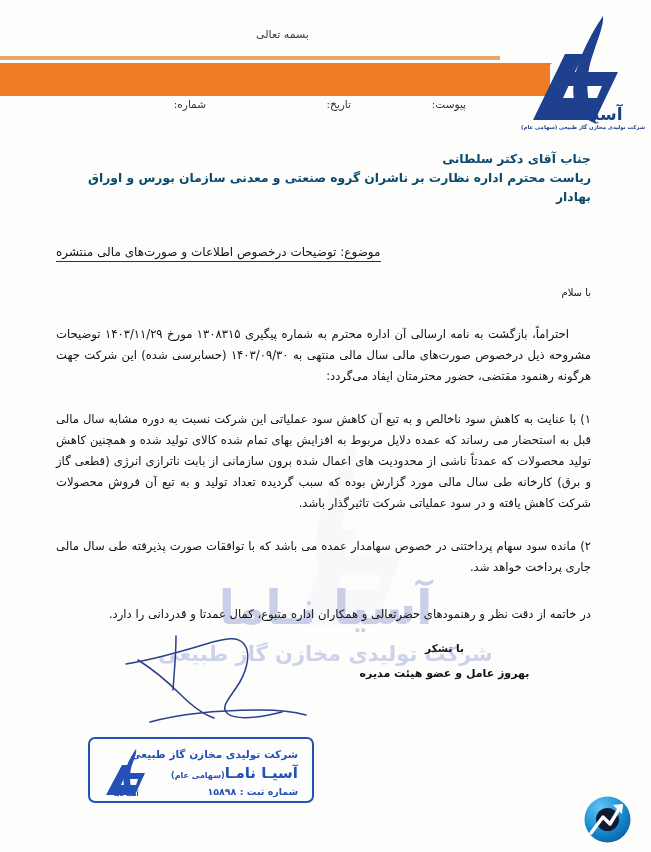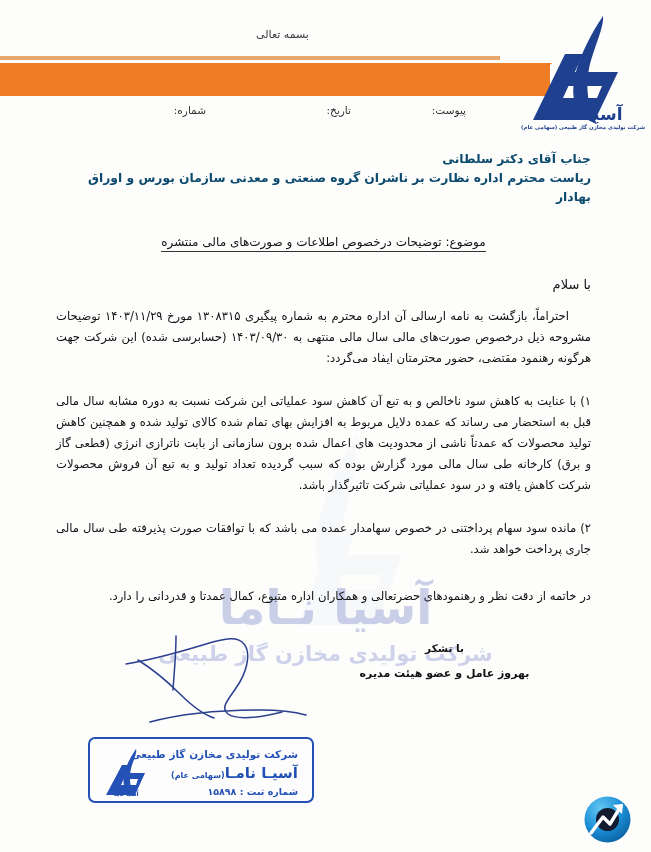--- a/index.html
+++ b/index.html
@@ -110,21 +110,21 @@
     left: 528px;
     top: 63px;
     width: 22px;
     height: 33px;
     background: #ef7d25;
     z-index: 3;
   }
 
   .header-fields {
     position: absolute;
-    top: 104px;
+    top: 98px;
     left: 0;
     width: 651px;
     height: 20px;
     z-index: 5;
   }
   .hf {
     position: absolute;
     font-size: 10.5px;
     color: #333;
     white-space: nowrap;
@@ -178,37 +178,37 @@
     z-index: 4;
   }
   .addressee {
     font-size: 12.3px;
     font-weight: bold;
     color: #0c4a6e;
     line-height: 19px;
     text-align: right;
   }
   .subject {
-    margin-top: 28px;
-    text-align: center;
+    margin-top: 38px;
+    text-align: left;
     font-size: 12px;
     color: #121212;
   }
   .subject span.u {
     border-bottom: 1.2px solid #333;
     padding-bottom: 2px;
   }
   .salutation {
     margin-top: 28px;
-    font-size: 13px;
+    font-size: 10px;
     color: #111;
     text-align: right;
   }
   .para {
-    margin-top: 14px;
+    margin-top: 26px;
     font-size: 11.6px;
     line-height: 21px;
     color: #111;
     text-align: justify;
     text-align-last: right;
   }
   .para.indent { text-indent: 22px; }
   .para.gap-lg { margin-top: 26px; }
   .para.gap-xl { margin-top: 22px; }
 

